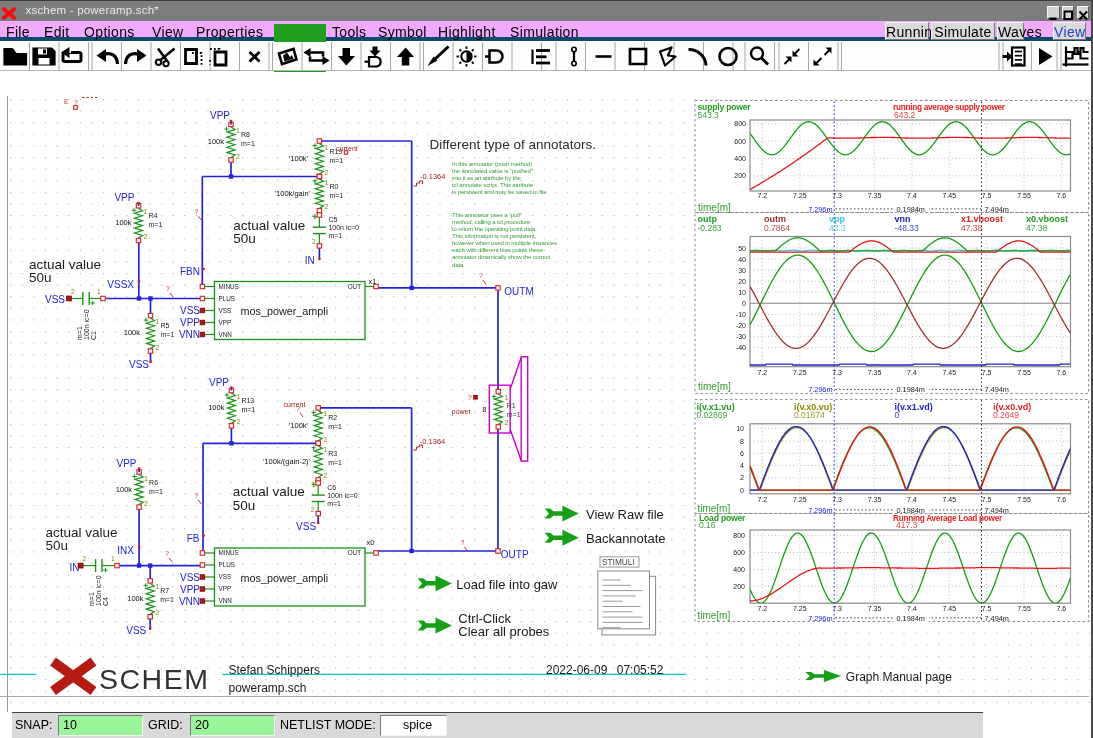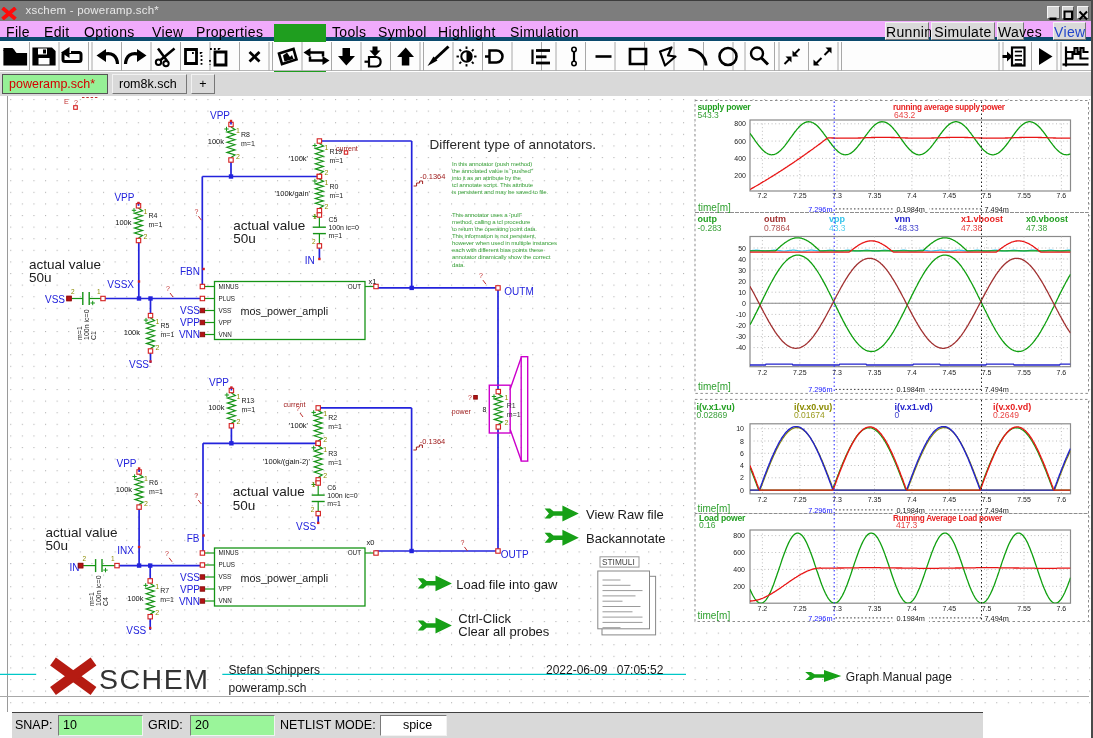--- a/index.html
+++ b/index.html
@@ -178,25 +178,20 @@
         <line x1="1014.8" y1="17.9" x2="1022" y2="17.9" stroke="#000" stroke-width="1.7" stroke-linecap="butt"></line>
         <line x1="1014.8" y1="22.1" x2="1022" y2="22.1" stroke="#000" stroke-width="1.7" stroke-linecap="butt"></line>
         <line x1="1002.5" y1="14.5" x2="1008" y2="14.5" stroke="#000" stroke-width="3" stroke-linecap="butt"></line>
         <polygon points="1007.0,9.5 1007.0,19.5 1012.5,14.5" fill="#000"></polygon>
         <polygon points="1039.0,6.0 1039.0,23.0 1052.5,14.5" fill="#000"></polygon>
         <line x1="1066" y1="4.5" x2="1066" y2="24.5" stroke="#000" stroke-width="2.2" stroke-linecap="butt"></line>
         <line x1="1062.5" y1="22.5" x2="1088.5" y2="22.5" stroke="#000" stroke-width="2.2" stroke-linecap="butt"></line>
         <path d="M1066 16.5 h6.5 v-4.5 h8 v4.5 h8" fill="none" stroke="#000" stroke-width="2.2" stroke-linejoin="miter" stroke-linecap="butt"></path>
         <path d="M1066 10 h8.5 v-4 h3 v4 h3 v-4 h3 v4 h5" fill="none" stroke="#000" stroke-width="2.2" stroke-linejoin="miter" stroke-linecap="butt"></path>
       </svg></div>
-<div id="tabbar">
-      <span class="tab" id="tab1">poweramp.sch*</span>
-      <span class="tab" id="tab2">rom8k.sch</span>
-      <span class="tab" id="tabplus">+</span>
-    </div>
 <div id="canvas"><svg width="1093" height="616" viewBox="0 96 1093 616" xmlns="http://www.w3.org/2000/svg">
         <rect x="0" y="96" width="1093" height="616" fill="#ffffff"></rect>
         <defs>
           <pattern id="gd" width="11.6" height="11.6" patternUnits="userSpaceOnUse" x="10.2" y="99.0">
 <rect x="0" y="0" width="1.1" height="1.1" fill="#b5b5b5"></rect>
           </pattern>
 <clipPath id="cp1">
             <rect x="750" y="120" width="320.5" height="71"></rect>
           </clipPath>
 <clipPath id="cp2">

